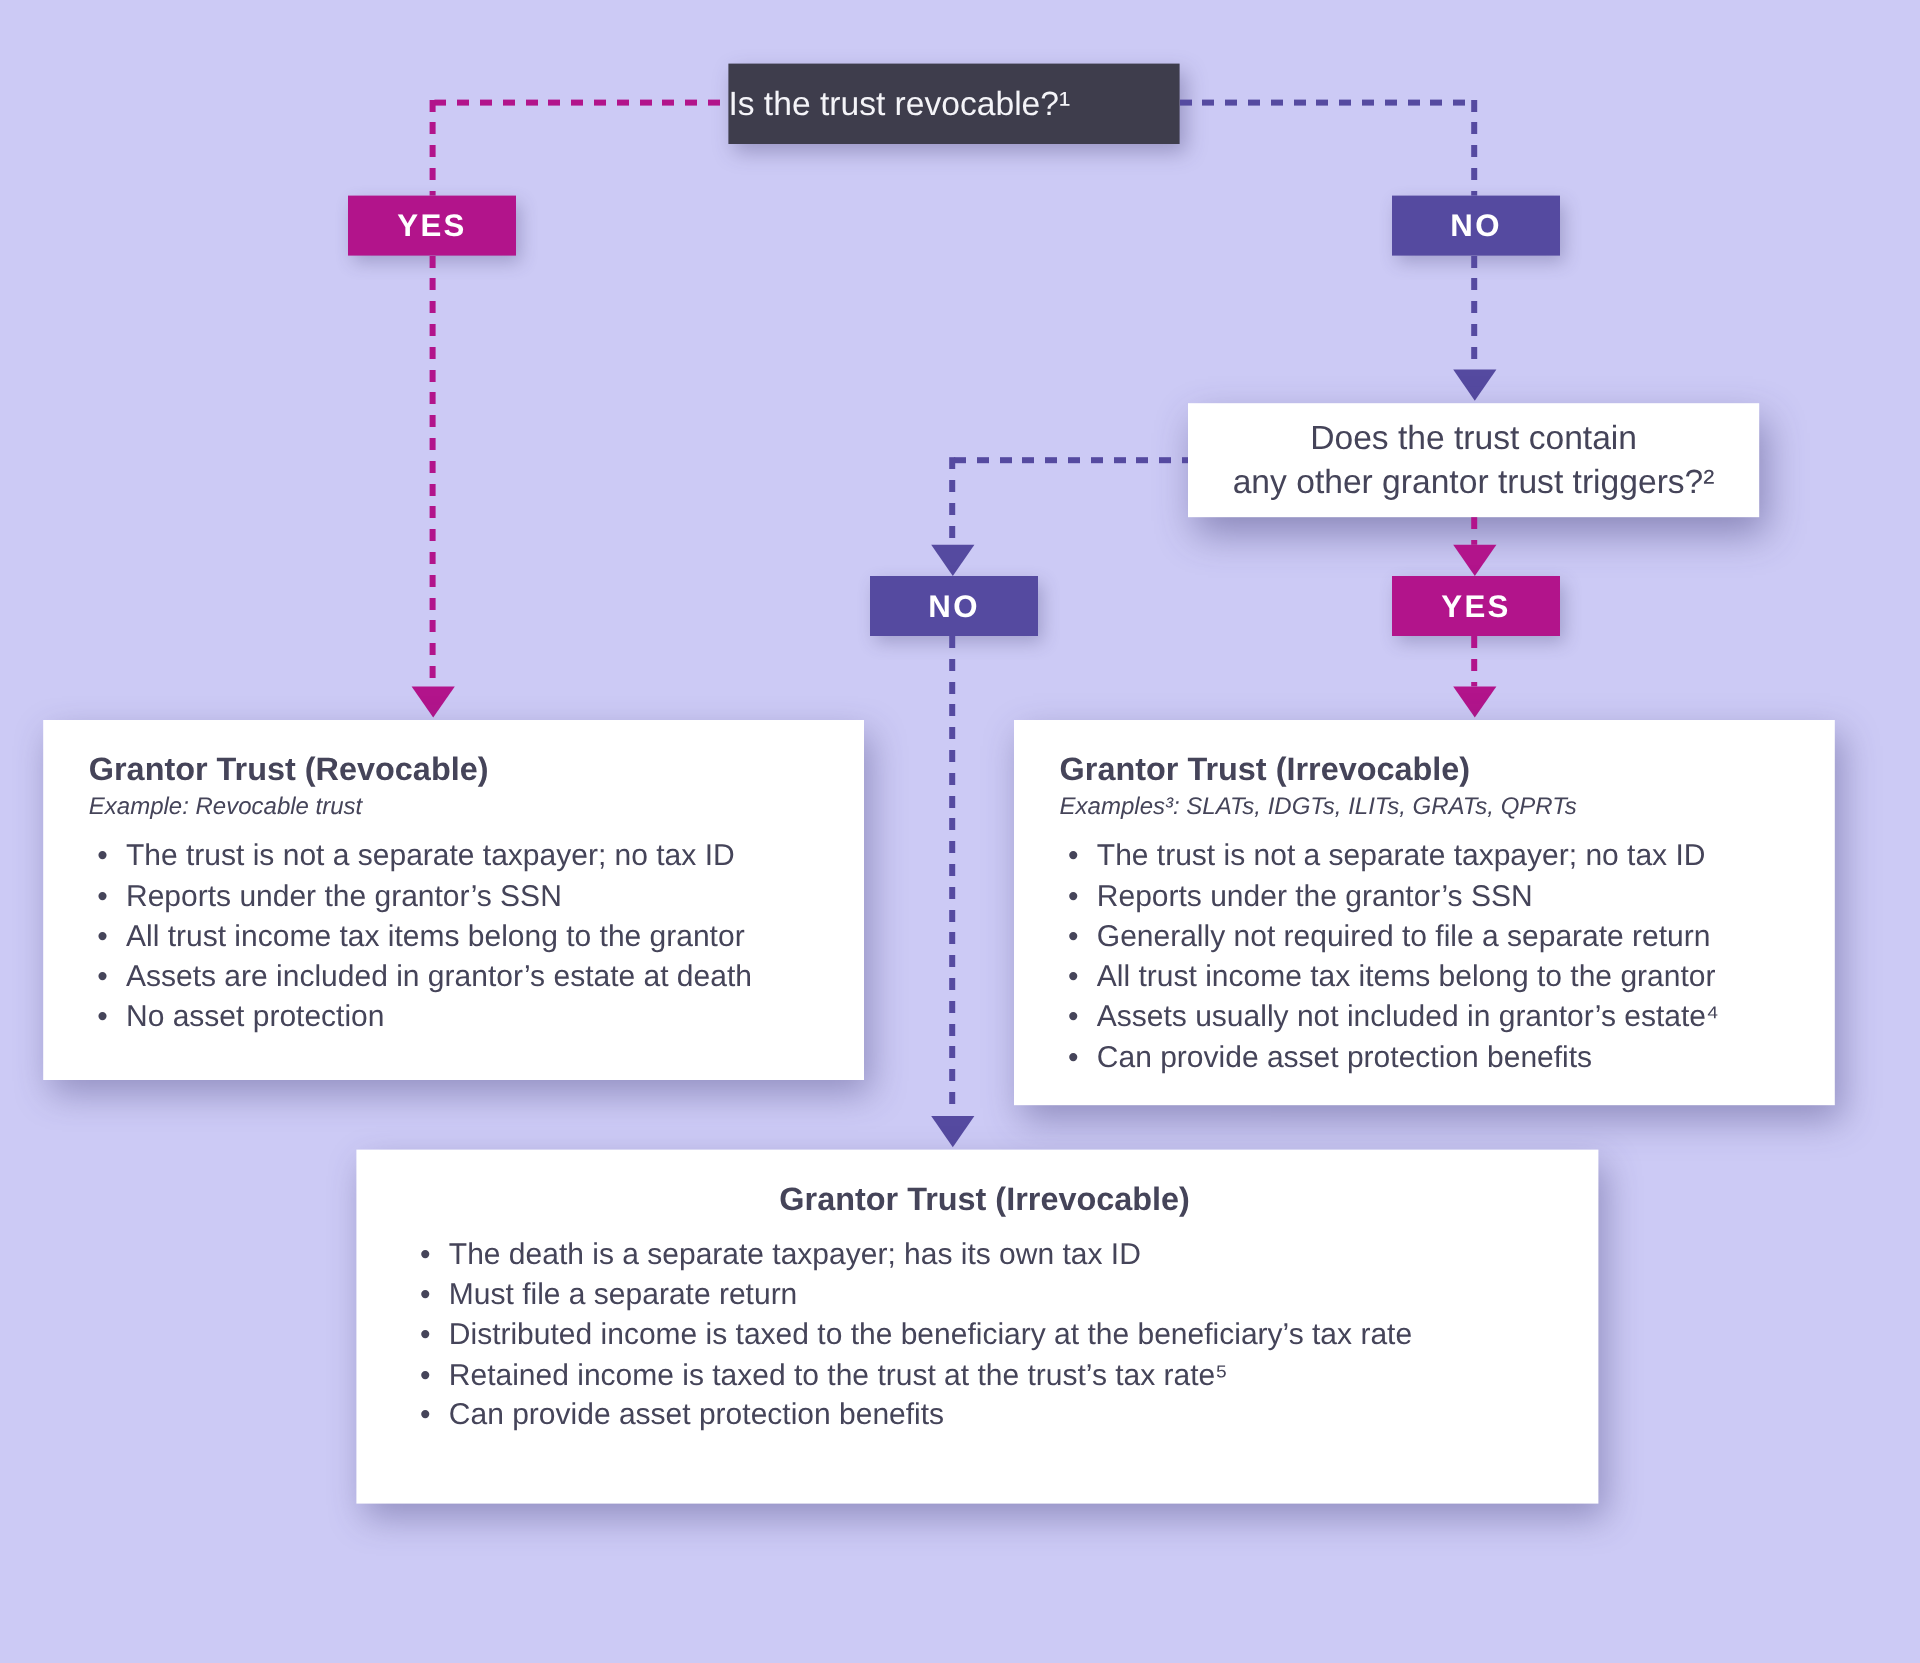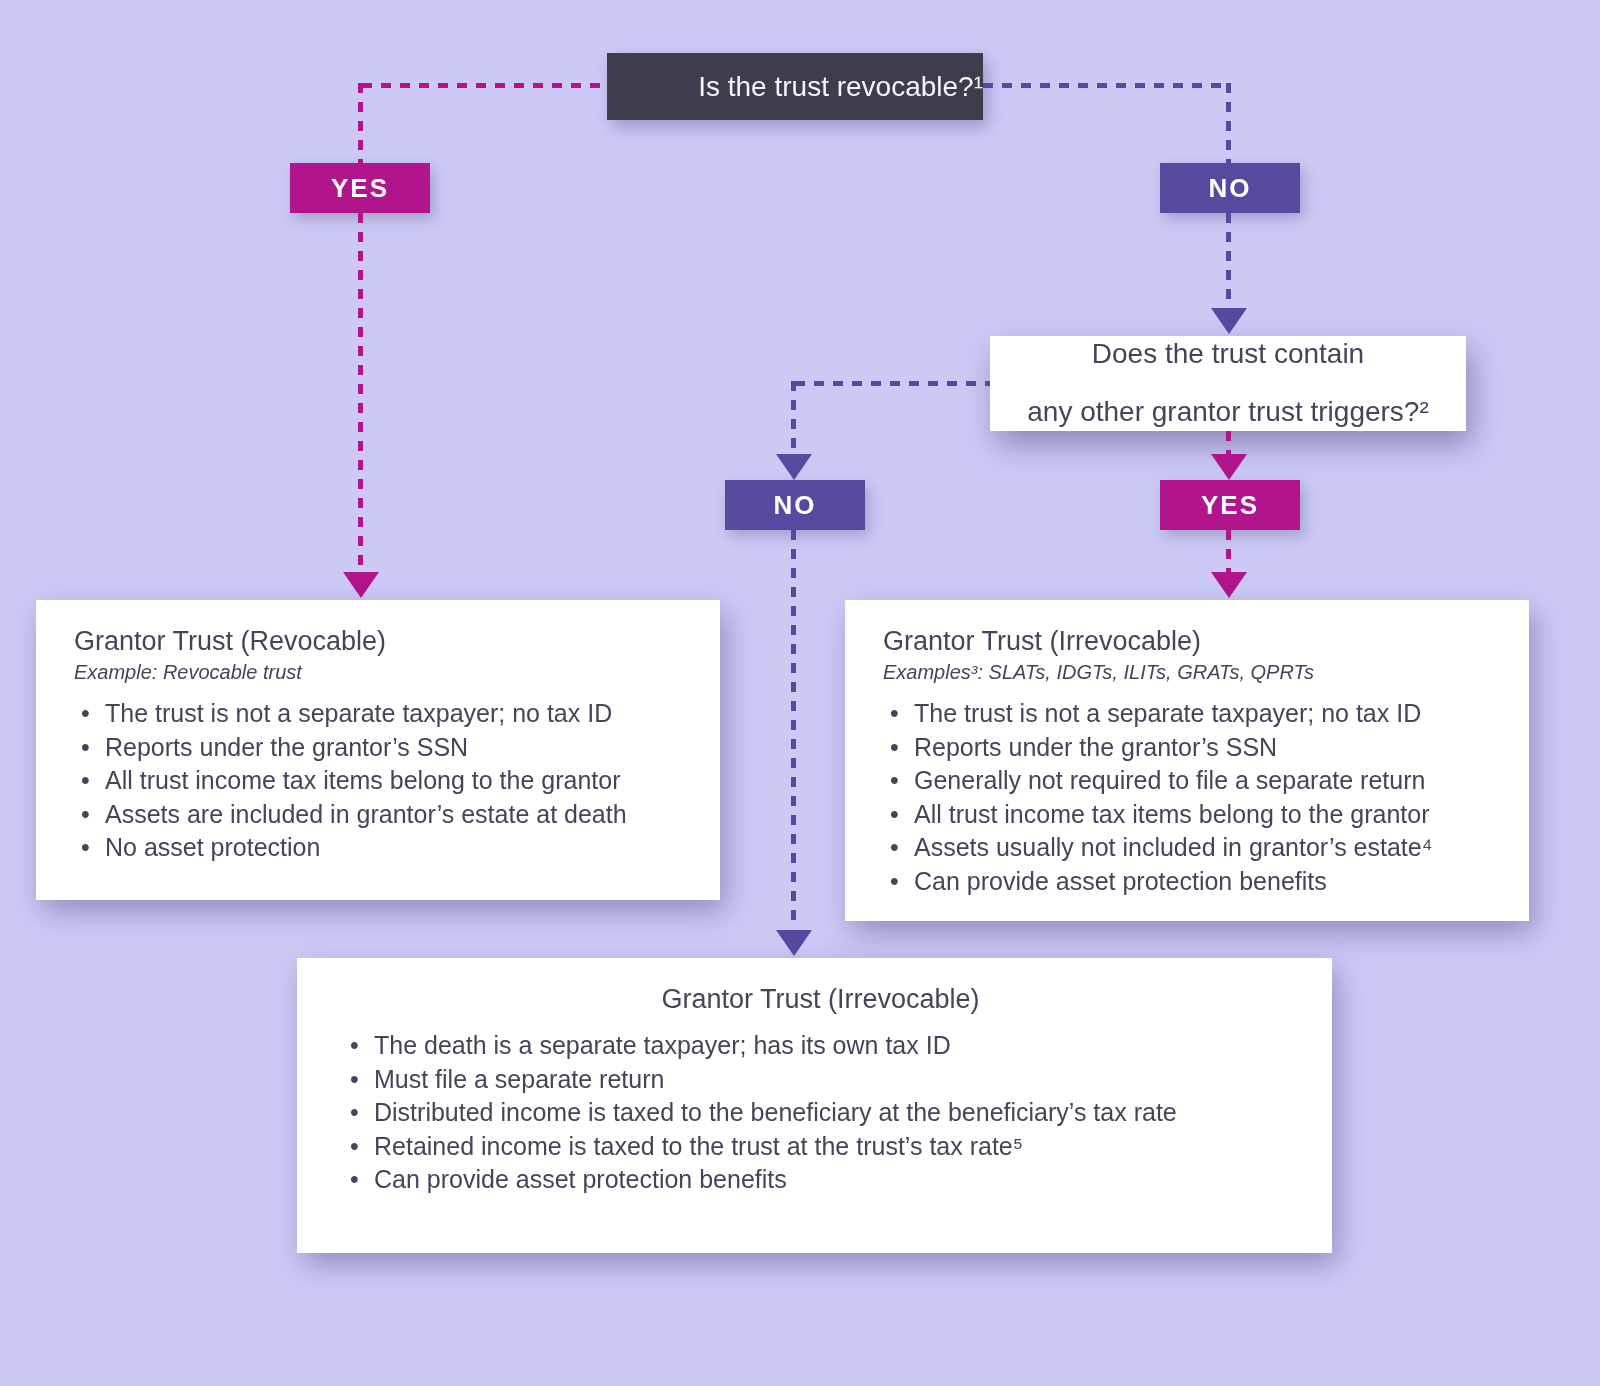--- a/index.html
+++ b/index.html
@@ -38,50 +38,50 @@
     position:absolute;width:0;height:0;
     border-left:18px solid transparent;
     border-right:18px solid transparent;
     border-top:26px solid var(--c);
   }
   
   .q-dark{
     position:absolute;
     background:var(--dark);
     color:#f4f4f8;
-    display:flex;align-items:center;justify-content:flex-end;
+    display:flex;align-items:center;justify-content:flex-start;
     font-size:28px;
     box-shadow:5px 7px 16px rgba(62,58,110,0.35);
   }
   .label-box{
     position:absolute;
     display:flex;align-items:center;justify-content:center;
     color:#ffffff;
     font-size:26px;font-weight:bold;letter-spacing:2px;
     box-shadow:4px 6px 14px rgba(62,58,110,0.30);
     text-align:center;
   }
   .label-box.mag{background:var(--magenta);}
   .label-box.pur{background:var(--purple);}
   .q-white{
     position:absolute;
     background:var(--node-bg);
-    display:flex;flex-direction:column;align-items:center;justify-content:space-between;
+    display:flex;flex-direction:column;align-items:center;justify-content:center;
     font-size:28px;line-height:1.32;color:var(--text);
     text-align:center;
     box-shadow:6px 14px 30px rgba(60,55,115,0.45);
   }
   .outcome{
     position:absolute;
     background:var(--node-bg);
     padding:24px 38px 22px 38px;
     box-shadow:6px 12px 28px rgba(60,55,115,0.40);
   }
   .outcome .title{
-    font-size:27px;font-weight:normal;line-height:1.3;color:var(--text);
+    font-size:27px;font-weight:bold;line-height:1.3;color:var(--text);
   }
   .outcome .example{
     font-size:20px;font-style:italic;line-height:1.3;color:var(--text);
   }
   .outcome.centered .title,
   .outcome.centered .example{text-align:center;}
   .bullets{
     list-style:none;
     margin-top:13px;
   }

